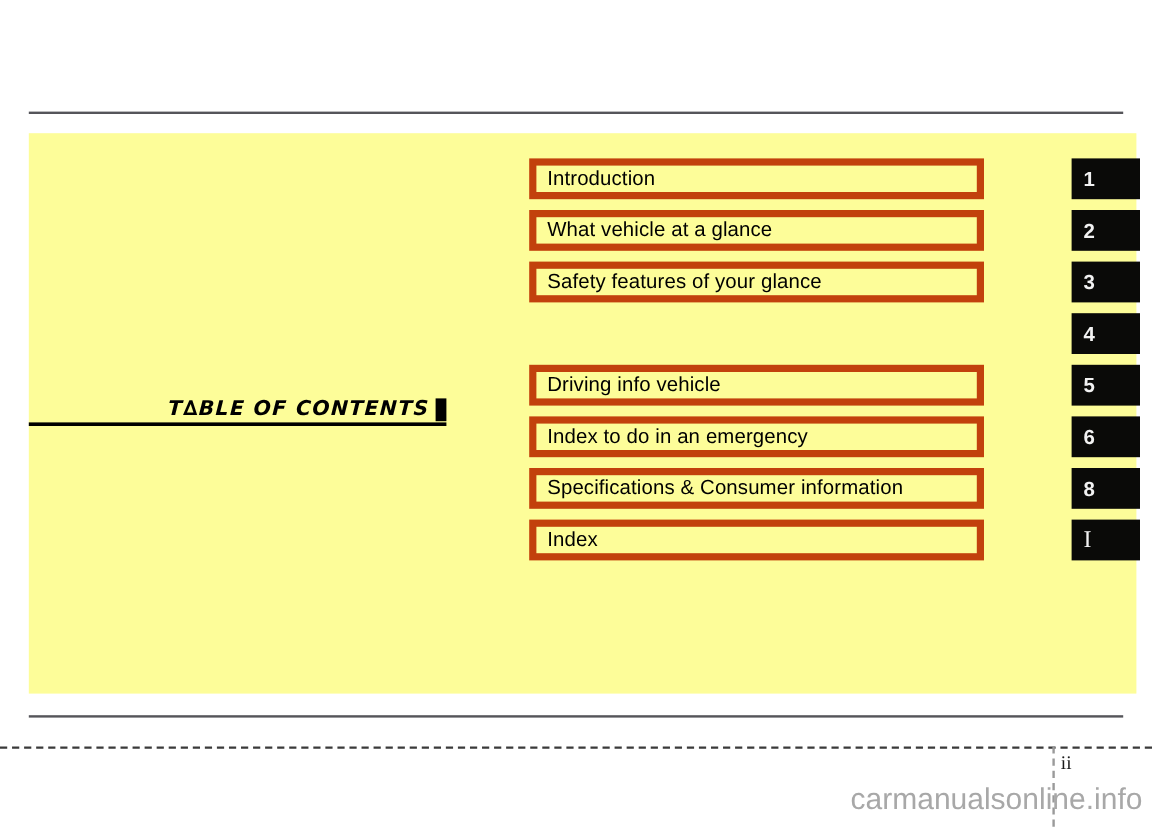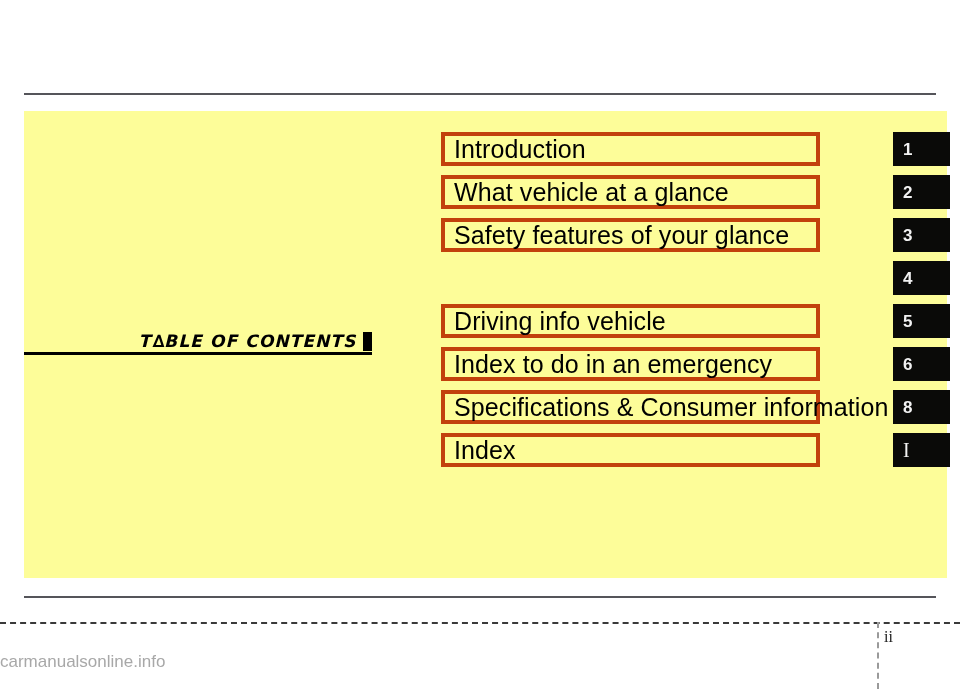--- a/index.html
+++ b/index.html
@@ -107,26 +107,26 @@
     height: 34px;
     margin-bottom: 9px;
     display: flex;
     align-items: stretch;
   }
   .toc-row:last-child { margin-bottom: 0; border-radius: 15px; }
 
   .toc-label {
     width: 379px;
     box-sizing: border-box;
-    border: 4px solid #c2410c;
+    border: 6px solid #c2410c;
     background: #fdfd99;
     display: flex;
     align-items: center;
     padding-left: 9px;
-    font-size: 25px;
+    font-size: 17px;
     color: #000000;
     letter-spacing: 0.1px;
     white-space: nowrap;
   }
 
   .toc-tab {
     position: absolute;
     left: 452px;
     top: 0;
     width: 57px;
@@ -172,22 +172,22 @@
     top: 628px;
     font-size: 16px;
     color: #1a1a1a;
     font-family: "Liberation Serif", serif;
   }
   .watermark {
     position: absolute;
     left: 0;
     top: 652px;
     width: 952px;
-    text-align: left;
-    font-size: 17px;
+    text-align: right;
+    font-size: 25px;
     color: #a8a8a8;
     letter-spacing: 0px;
     font-family: "Liberation Sans", sans-serif;
   }
 </style>
 </head>
 <body>
 
 <div class="page">
 

